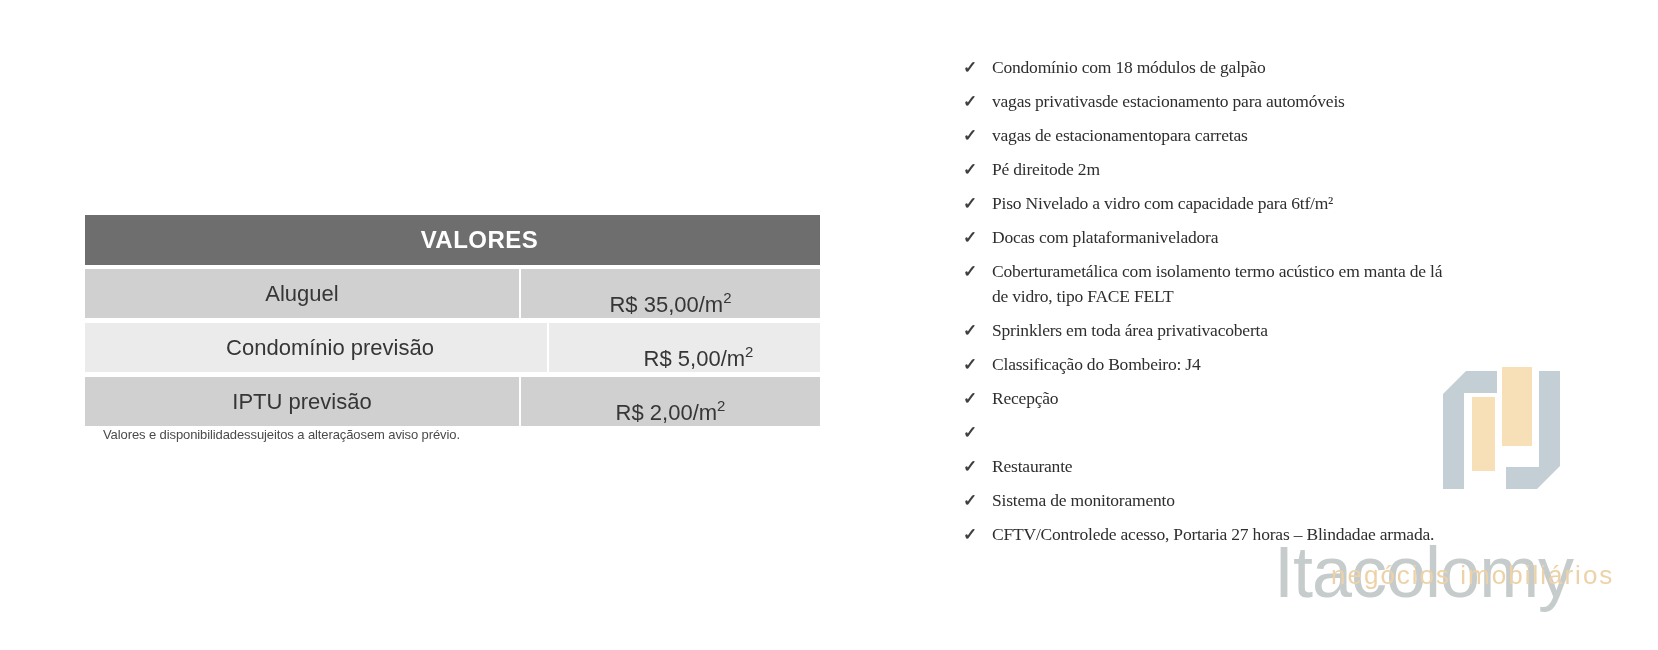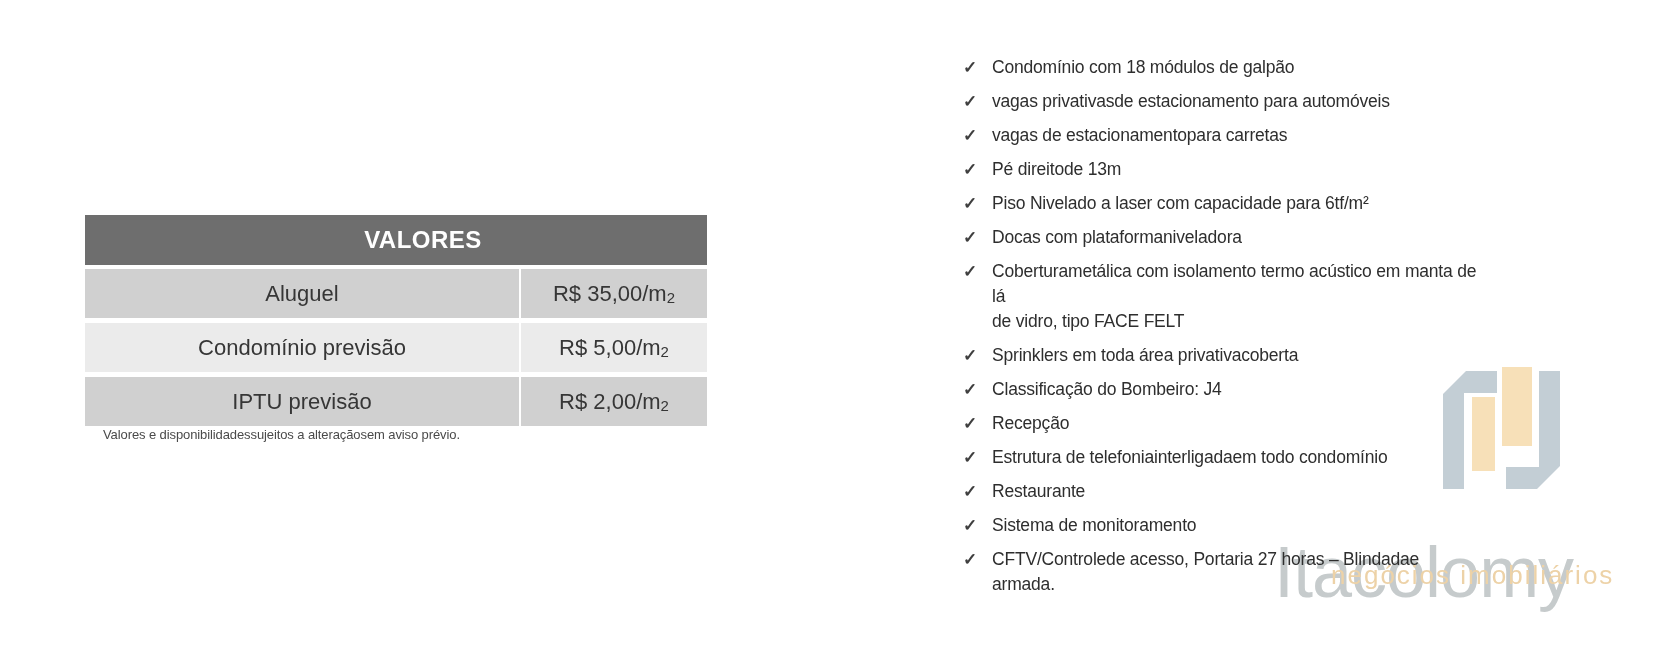--- a/index.html
+++ b/index.html
@@ -16,56 +16,56 @@
     font-size:72px;line-height:1;font-weight:400;letter-spacing:-1px;
     color:var(--brand-text,#c6cbcc);white-space:nowrap;margin-top:36px;
   }
   .brand-tagline{
     position:absolute;left:1331px;top:560px;
     font-size:26px;line-height:1.2;letter-spacing:2px;
     color:var(--tagline-text,#edd2a7);white-space:nowrap;
   }
 
   
-  .pricing-table{position:absolute;left:85px;top:215px;width:622px;z-index:1;}
+  .pricing-table{position:absolute;left:85px;top:215px;width:735px;z-index:1;}
   .pt-header{
     height:50px;margin-bottom:4px;background:var(--table-header-bg,#6e6e6e);
     display:flex;align-items:center;justify-content:center;
     color:var(--table-header-text,#fff);font-size:24px;font-weight:bold;
     letter-spacing:.5px;padding-left:54px;box-sizing:border-box;
   }
   .pt-row{display:flex;gap:2px;height:49px;margin-bottom:5px;}
   .pt-row:last-child{margin-bottom:0;border-radius:10px;}
   .pt-cell{
     display:flex;align-items:center;justify-content:center;
     font-size:22px;color:var(--table-text,#363636);
   }
   .pt-label{flex:0 0 434px;}
-  .pt-value{flex:1;}
+  .pt-value{flex:1;align-items:flex-end;}
   .pt-row.odd .pt-cell{background:var(--table-row-odd-bg,#d0d0d0);}
-  .pt-row.even .pt-cell{background:var(--table-row-even-bg,#ebebeb);}
+  .pt-row.even .pt-cell{background:var(--table-row-even-bg,#ebebeb);padding-left:28px;}
   .sub{font-size:0.68em;align-self:center;margin-top:8px;}
 
   
   .disclaimer{
     position:absolute;left:103px;top:427px;z-index:1;
     font-size:13px;color:var(--note-text,#4a4a4a);letter-spacing:-0.1px;text-align:right;
   }
 
   
   .features{position:absolute;left:963px;top:55px;width:520px;z-index:1;}
   .features ul{list-style:none;margin:0;padding:0;}
   .features li{display:flex;align-items:flex-start;margin-bottom:9px;}
   .check{
     flex:0 0 29px;font-size:17px;line-height:25px;
     color:var(--check,#3f3f3f);font-weight:600;
   }
   .feature-text{
     font-size:17.5px;line-height:25px;color:var(--list-text,#2e2e2e);
-    letter-spacing:-0.2px;white-space:pre-line;
+    letter-spacing:-0.2px;white-space:pre-line;font-family:Liberation Serif, serif;
   }
 </style>
 </head>
 <body>
 
 <div class="canvas">
 
   <div class="watermark">
     <svg class="brand-icon" viewBox="0 0 117 126" xmlns="http://www.w3.org/2000/svg">
       <polygon points="21,122 0,122 0,27 23,4 54,4 54,26 21,26" style="fill:var(--icon-gray);" opacity="0.85"></polygon>
@@ -116,25 +116,25 @@
       <li>
           <span class="check">✓</span>
           <span class="feature-text">vagas privativasde estacionamento para automóveis</span>
         </li>
       <li>
           <span class="check">✓</span>
           <span class="feature-text">vagas de estacionamentopara carretas</span>
         </li>
       <li>
           <span class="check">✓</span>
-          <span class="feature-text">Pé direitode 13m</span>
+          <span class="feature-text">Pé direitode 2m</span>
         </li>
       <li>
           <span class="check">✓</span>
-          <span class="feature-text">Piso Nivelado a laser com capacidade para 6tf/m²</span>
+          <span class="feature-text">Piso Nivelado a vidro com capacidade para 6tf/m²</span>
         </li>
       <li>
           <span class="check">✓</span>
           <span class="feature-text">Docas com plataformaniveladora</span>
         </li>
       <li>
           <span class="check">✓</span>
           <span class="feature-text">Coberturametálica com isolamento termo acústico em manta de lá
 de vidro, tipo FACE FELT</span>
         </li>
@@ -145,21 +145,20 @@
       <li>
           <span class="check">✓</span>
           <span class="feature-text">Classificação do Bombeiro: J4</span>
         </li>
       <li>
           <span class="check">✓</span>
           <span class="feature-text">Recepção</span>
         </li>
       <li>
           <span class="check">✓</span>
-          <span class="feature-text">Estrutura de telefoniainterligadaem todo condomínio</span>
         </li>
       <li>
           <span class="check">✓</span>
           <span class="feature-text">Restaurante</span>
         </li>
       <li>
           <span class="check">✓</span>
           <span class="feature-text">Sistema de monitoramento</span>
         </li>
       <li>

